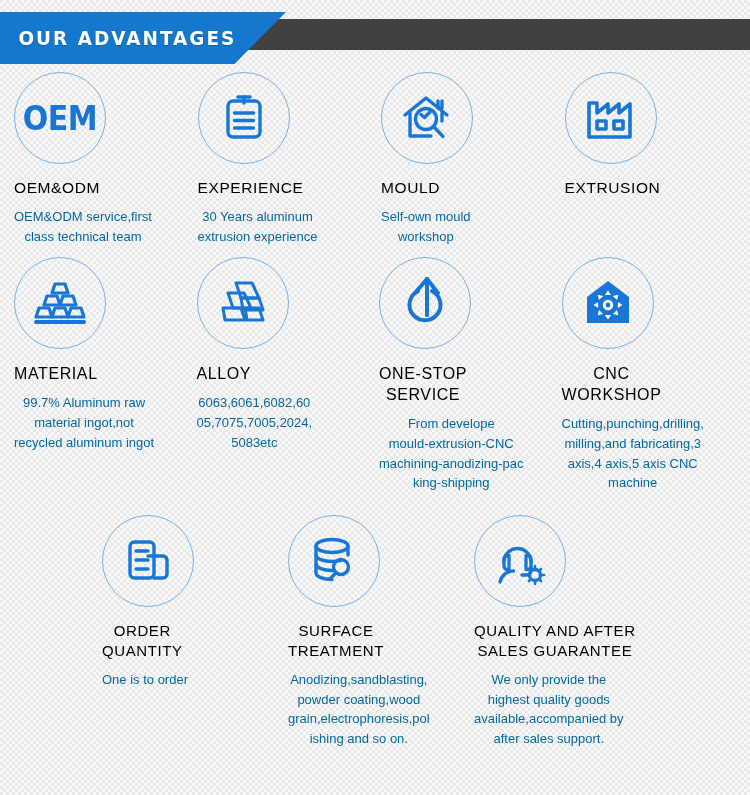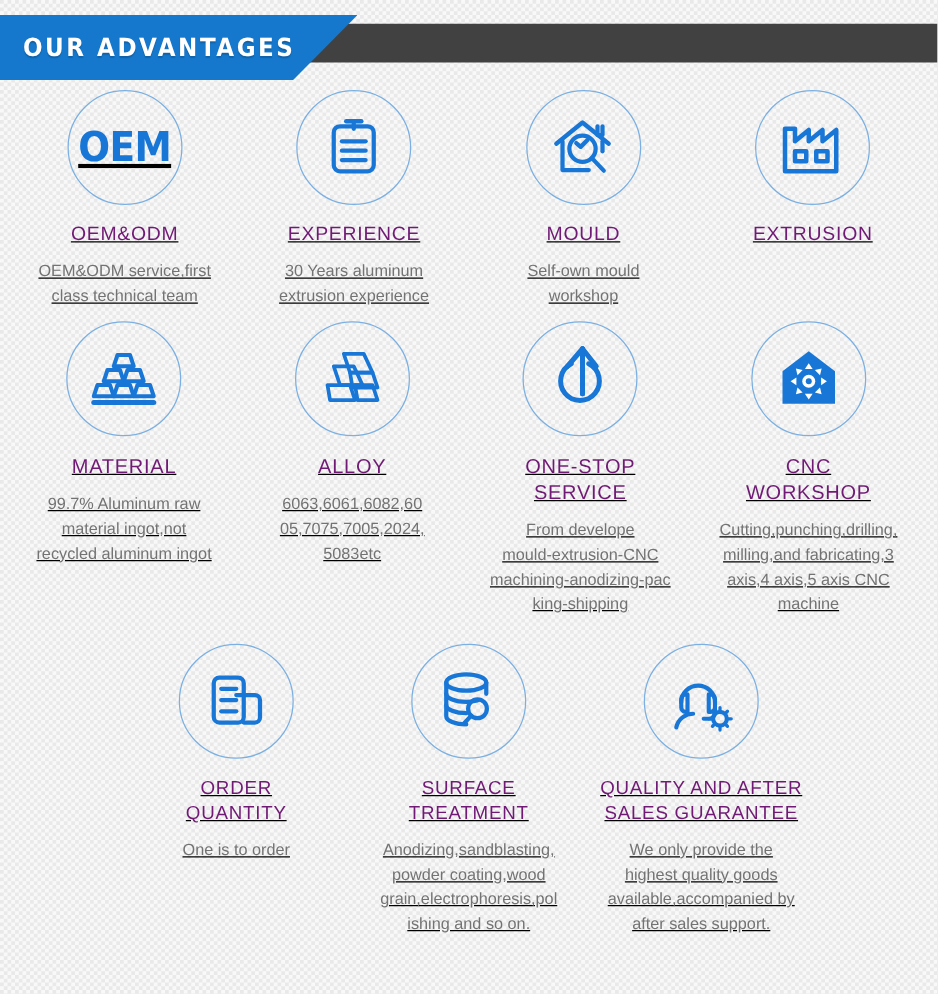--- a/index.html
+++ b/index.html
@@ -69,24 +69,23 @@
     align-items: flex-start;
   }
   .row-1 { padding: 0 8px; }
   .row-2 { padding: 10px 12px 0 8px; }
   .row-3 { padding: 22px 8px 0 8px; }
 
   .cell {
     width: 190px;
     display: flex;
     flex-direction: column;
-    align-items: center;
+    align-items: flex-start;
     text-align: center;
     padding: 0 6px;
-    text-decoration: underline;
   }
   .row-3 .cell { width: 186px; }
 
   
   .icon-circle {
     width: 92px;
     height: 92px;
     border-radius: 50%;
     border: 1.3px solid #7cb0e2;
     display: flex;
@@ -101,32 +100,32 @@
     font-family: "DejaVu Sans", sans-serif;
     font-size: 30px;
     font-weight: bold;
     color: #1877D6;
     letter-spacing: -0.5px;
     transform: scaleY(1.1);
   }
 
   .cell-title {
     font-size: 15.5px;
-    color: #701a75;
+    color: #000000;
     letter-spacing: 0.6px;
     line-height: 1.32;
     margin-bottom: 9px;
     white-space: pre-line;
   }
   .row-2 .cell-title { font-size: 16px; }
   .row-3 .cell-title { font-size: 15px; }
 
   .cell-desc {
     font-size: 13px;
-    color: #737373;
+    color: #0369a1;
     line-height: 1.52;
     white-space: pre-line;
     max-width: 172px;
   }
   .row-2 .cell-desc { max-width: 166px; }
   .row-3 .cell-desc { max-width: 178px; }
 </style>
 </head>
 <body>
 

